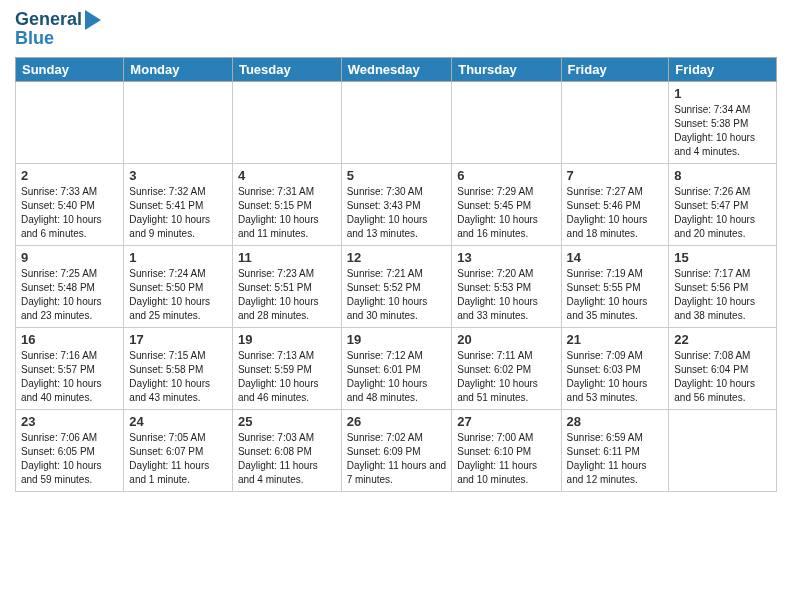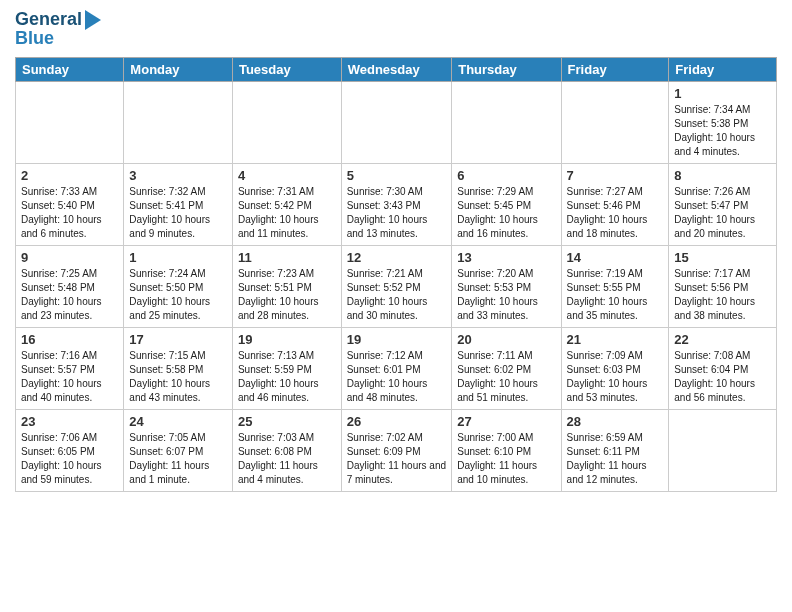--- a/index.html
+++ b/index.html
@@ -77,21 +77,21 @@
           </td>
           <td>
             <span class="day-num">3</span>
             <div class="day-info">Sunrise: 7:32 AM
 Sunset: 5:41 PM
 Daylight: 10 hours and 9 minutes.</div>
           </td>
           <td>
             <span class="day-num">4</span>
             <div class="day-info">Sunrise: 7:31 AM
-Sunset: 5:42 PM
+Sunset: 5:15 PM
 Daylight: 10 hours and 11 minutes.</div>
           </td>
           <td>
             <span class="day-num">5</span>
             <div class="day-info">Sunrise: 7:30 AM
 Sunset: 3:43 PM
 Daylight: 10 hours and 13 minutes.</div>
           </td>
           <td>
             <span class="day-num">6</span>

